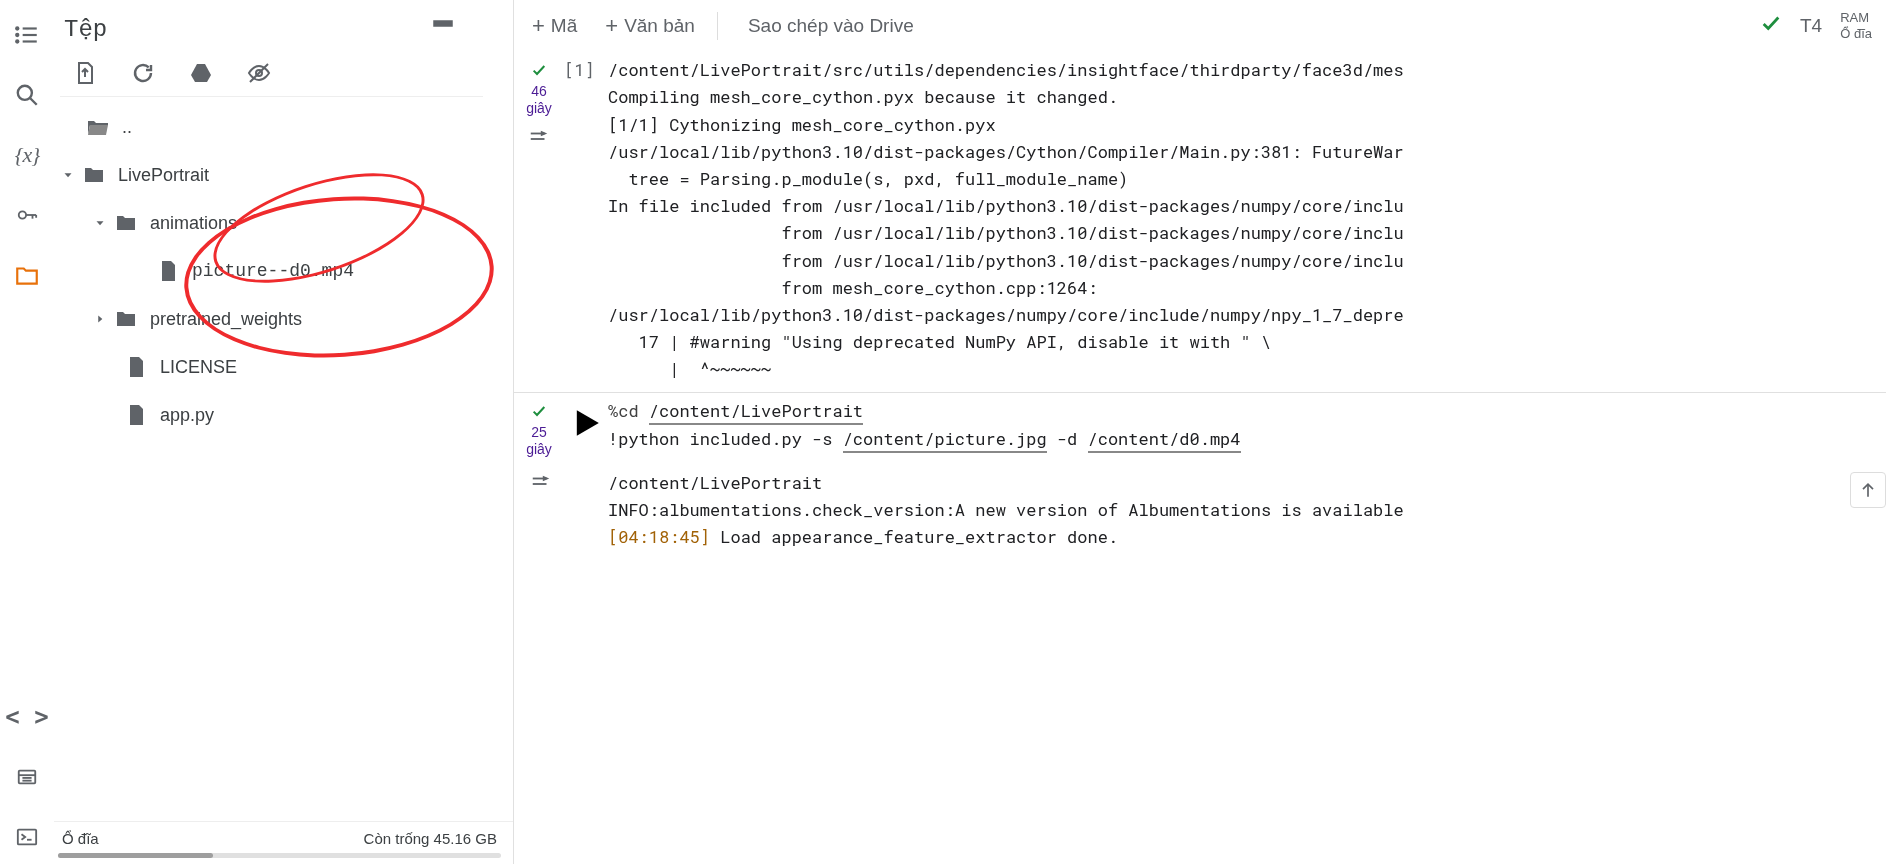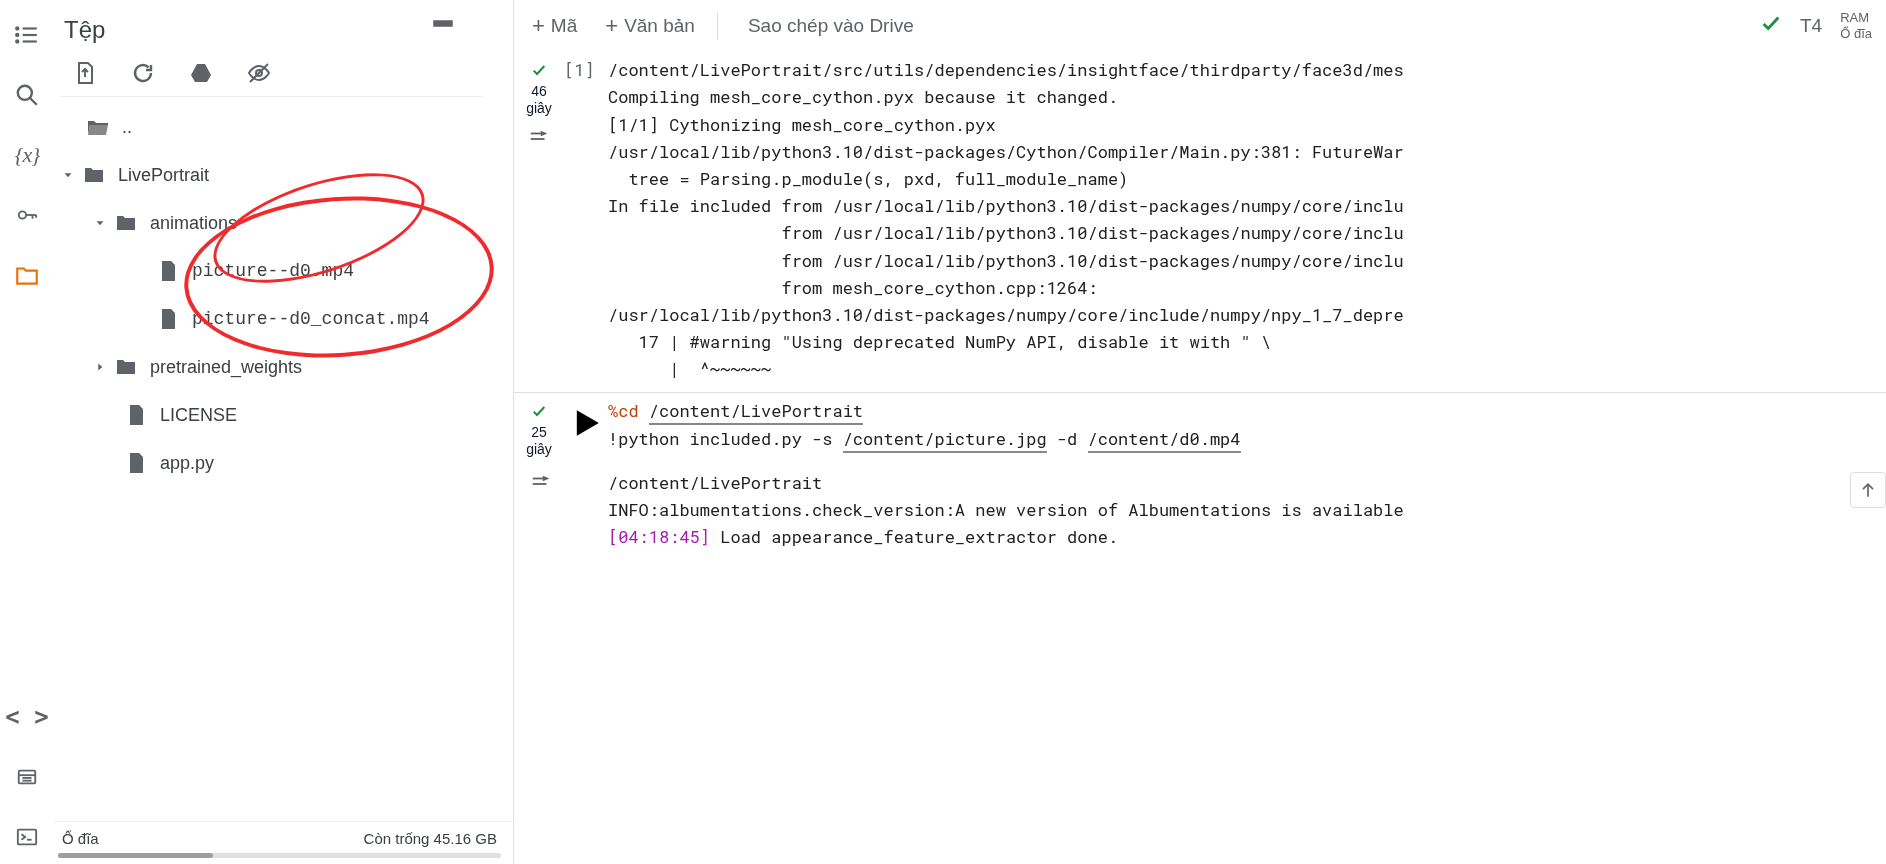--- a/index.html
+++ b/index.html
@@ -29,23 +29,24 @@
     width: 460px;
     flex: 0 0 460px;
     border-right: 1px solid #e0e0e0;
     display: flex;
     flex-direction: column;
     position: relative;
     min-height: 0;
   }
   .files-header {
     display: flex;
-    align-items: flex-end;
+    align-items: flex-start;
     padding: 16px 18px 8px 10px;
     gap: 10px;
+    font-family: Liberation Mono, monospace;
   }
   .files-header h1 {
     font-size: 24px;
     font-weight: 400;
     color: #3c4043;
     flex: 1;
   }
   .hd-ic { width: 28px; height: 28px; color: #5f6368; cursor:pointer; display:flex; align-items:center; justify-content:center;}
   .hd-ic svg { width: 26px; height: 26px; stroke-width: 0;}
 
@@ -140,49 +141,49 @@
   .cell {
     display:flex;
     padding: 4px 0 4px 0;
     position: relative;
   }
   .gutter {
     width: 50px;
     flex: 0 0 50px;
     text-align: center;
     font-size: 14px;
-    color: #0f172a;
+    color: #4c1d95;
     padding-top: 6px;
     line-height: 1.25;
   }
   .gutter .ok svg { width:16px; height:16px; color:#1e8e3e; }
   .prompt { width:44px; flex:0 0 44px; font-family: "Roboto Mono", Menlo, Consolas, monospace; font-size:17px; color:#5f6368; padding-top:2px;}
   .cell-body { flex:1; min-width:0; font-family: "Roboto Mono", Menlo, Consolas, monospace; font-size:17px; line-height:1.6; white-space:pre; overflow-x:auto; color:#202124; padding-right:4px;}
   .cell-body::-webkit-scrollbar { height:16px;}
   .cell-body::-webkit-scrollbar-thumb { background:#c1c1c1;}
   .cell-body::-webkit-scrollbar-track { background:#f1f1f1;}
 
   .cell2 {
     border-top: 1px solid #e0e0e0;
     background:#fff;
     margin-top: 6px;
   }
   .cell2 .code-box {
     background:#fff;
   }
   .code-line { white-space:pre; }
-  .magic { color:#c2410c; }
+  .magic { color:#404040; }
   .path-u { border-bottom: 2px solid #888; padding-bottom:1px;}
   .shell { color:#202124; }
 
   .out-row { display:flex; padding: 6px 0 0 0;}
   .out-ic { width:50px; flex:0 0 50px; display:flex; justify-content:flex-end; padding-right:12px; padding-top:4px; color:#5f6368;}
   .out-ic svg { width:22px; height:22px;}
   .out-body { flex:1; font-family:"Roboto Mono", Menlo, Consolas, monospace; font-size:17px; line-height:1.6; white-space:pre; min-width:0; overflow-x:auto; color:#202124;}
-  .ts { color:#a21caf;}
+  .ts { color:#a16207;}
 
   .float-up {
     position:absolute;
     right: 0px;
     top: 420px;
     width:36px; height:36px;
     border:1px solid #ddd;
     border-radius:4px;
     background:#fff;
     display:flex; align-items:center; justify-content:center;
@@ -337,28 +338,20 @@
         <span>animations</span>
       </div>
 
       <div class="node d3">
         <span class="ficon">
             <svg viewBox="0 0 24 24" fill="currentColor">
               <path d="M6 2h9l4 4v16H6z"></path>
             </svg>
           </span>
         <span>picture--d0.mp4</span>
-      </div>
-      <div class="node d3">
-        <span class="ficon">
-            <svg viewBox="0 0 24 24" fill="currentColor">
-              <path d="M6 2h9l4 4v16H6z"></path>
-            </svg>
-          </span>
-        <span>picture--d0_concat.mp4</span>
       </div>
 
       <div class="node d2">
         <span class="chev">
             <svg viewBox="0 0 24 24" fill="currentColor">
               <polygon points="9,6 16,12 9,18"></polygon>
             </svg>
           </span>
         <span class="ficon">
             <svg viewBox="0 0 24 24" fill="currentColor">

